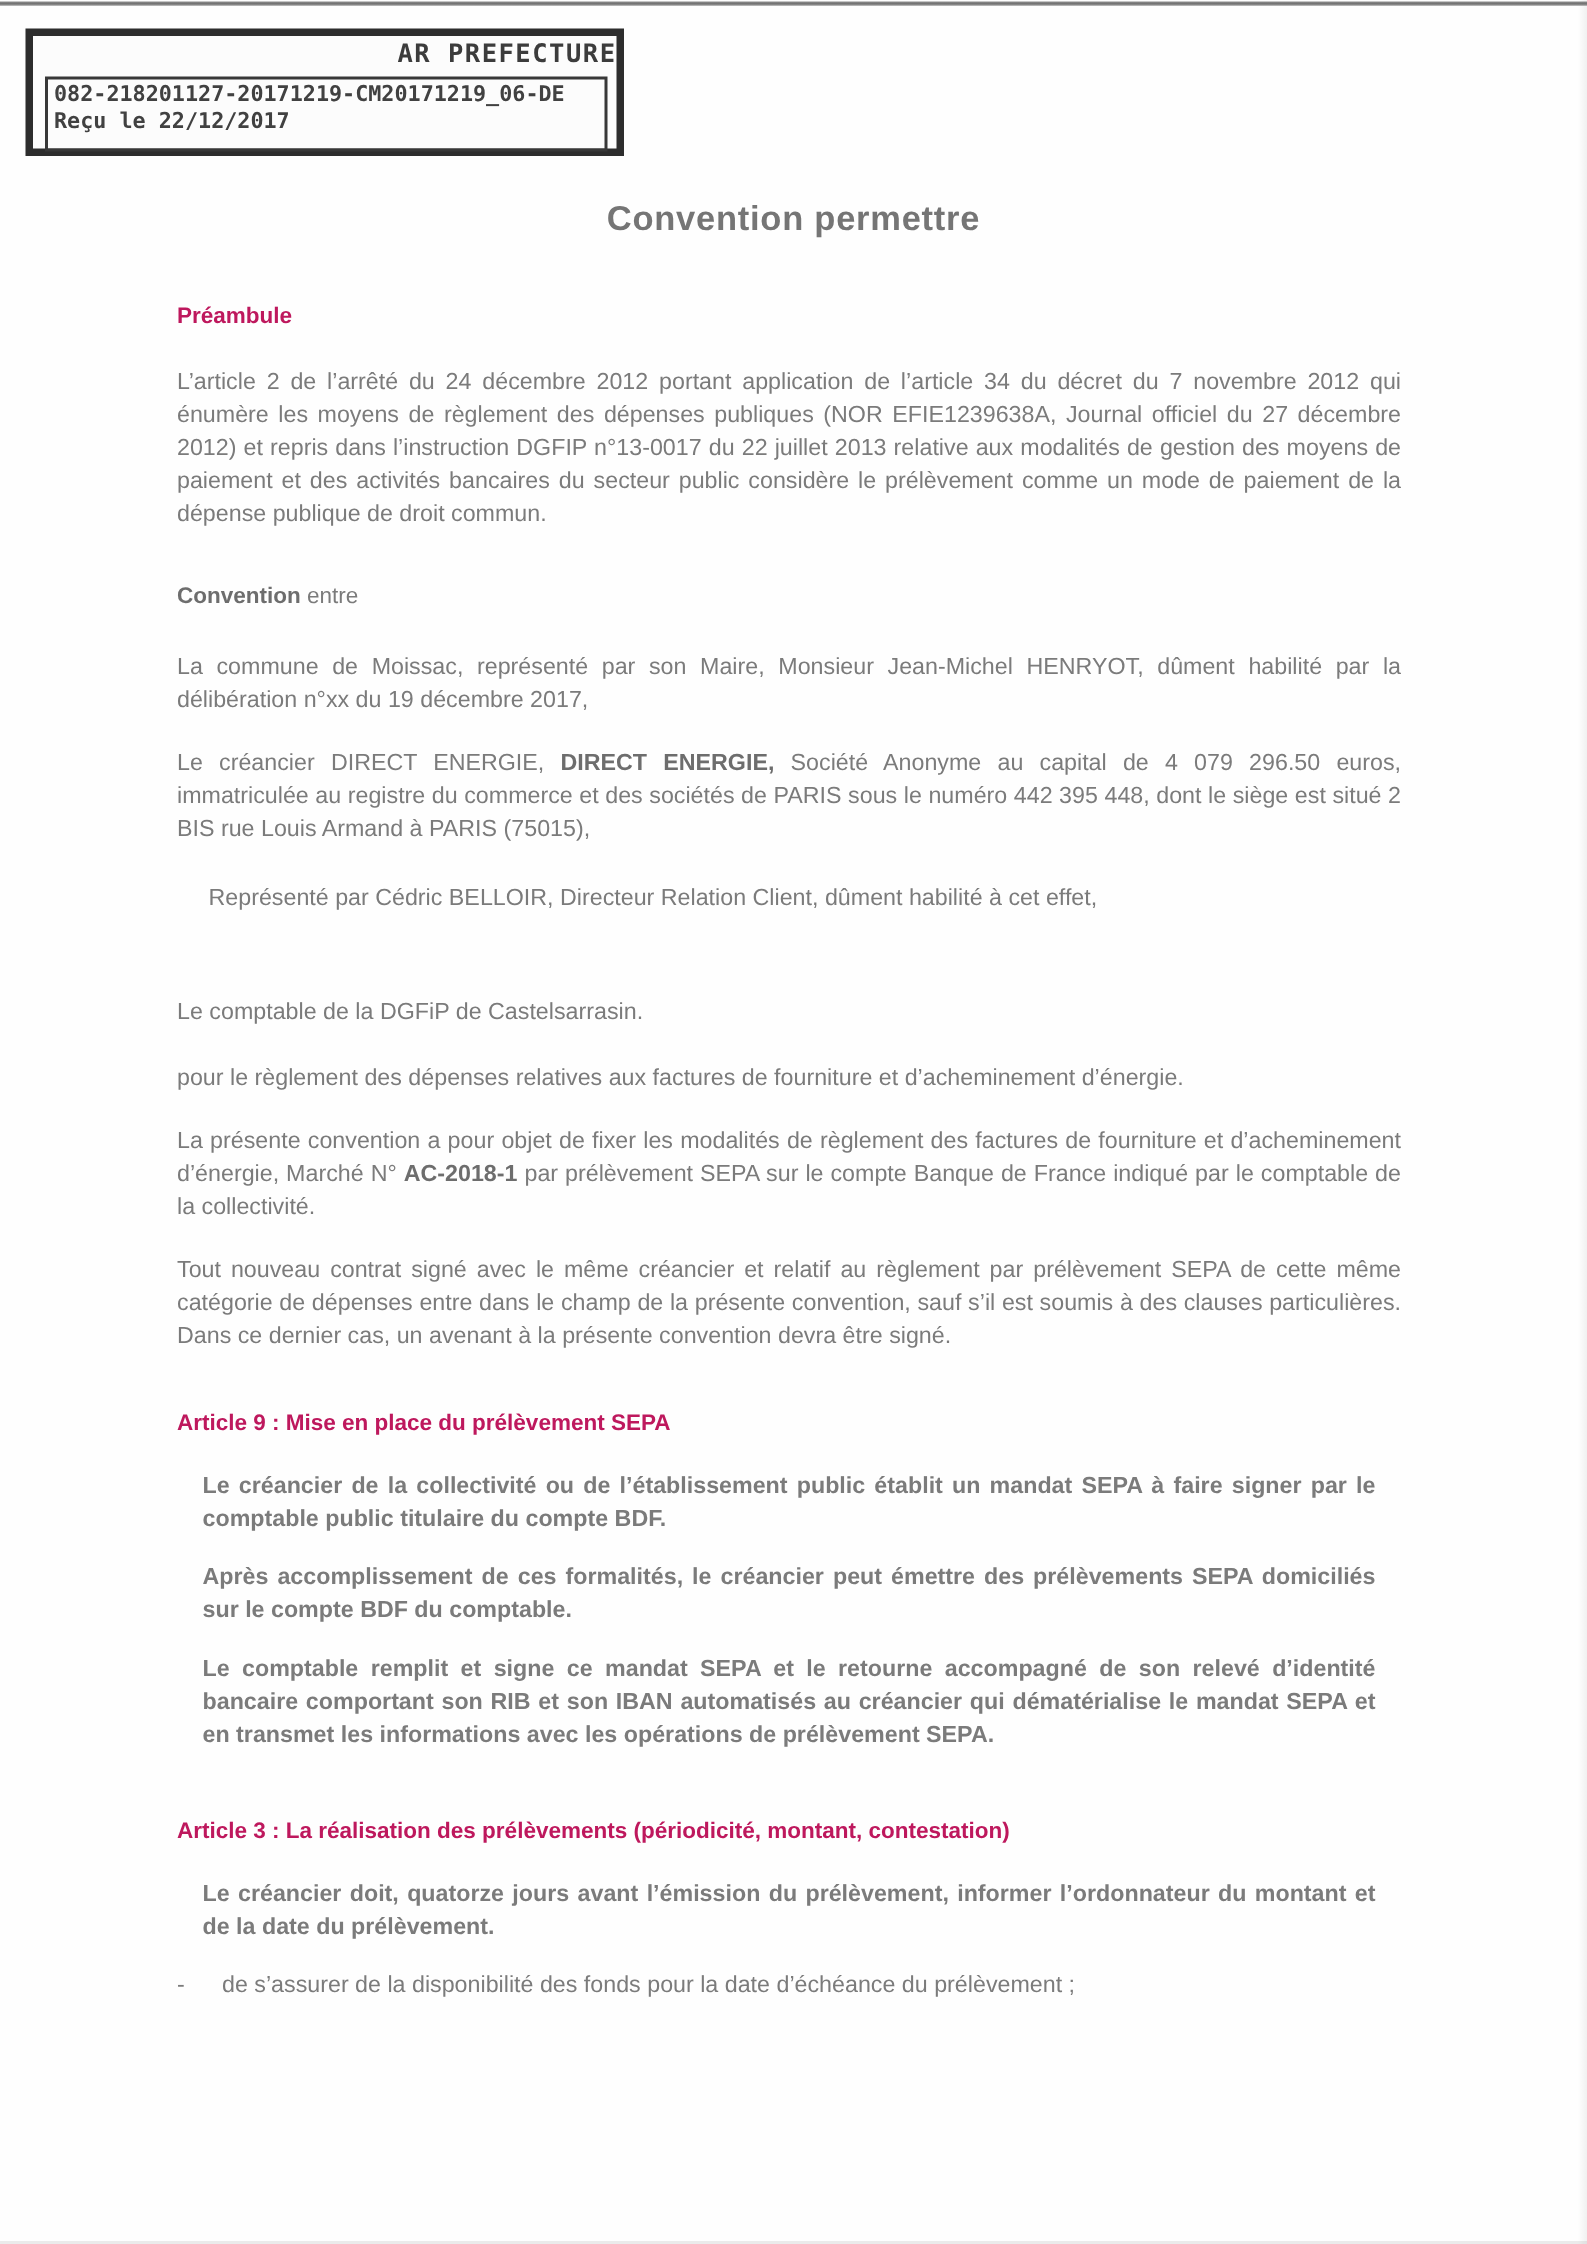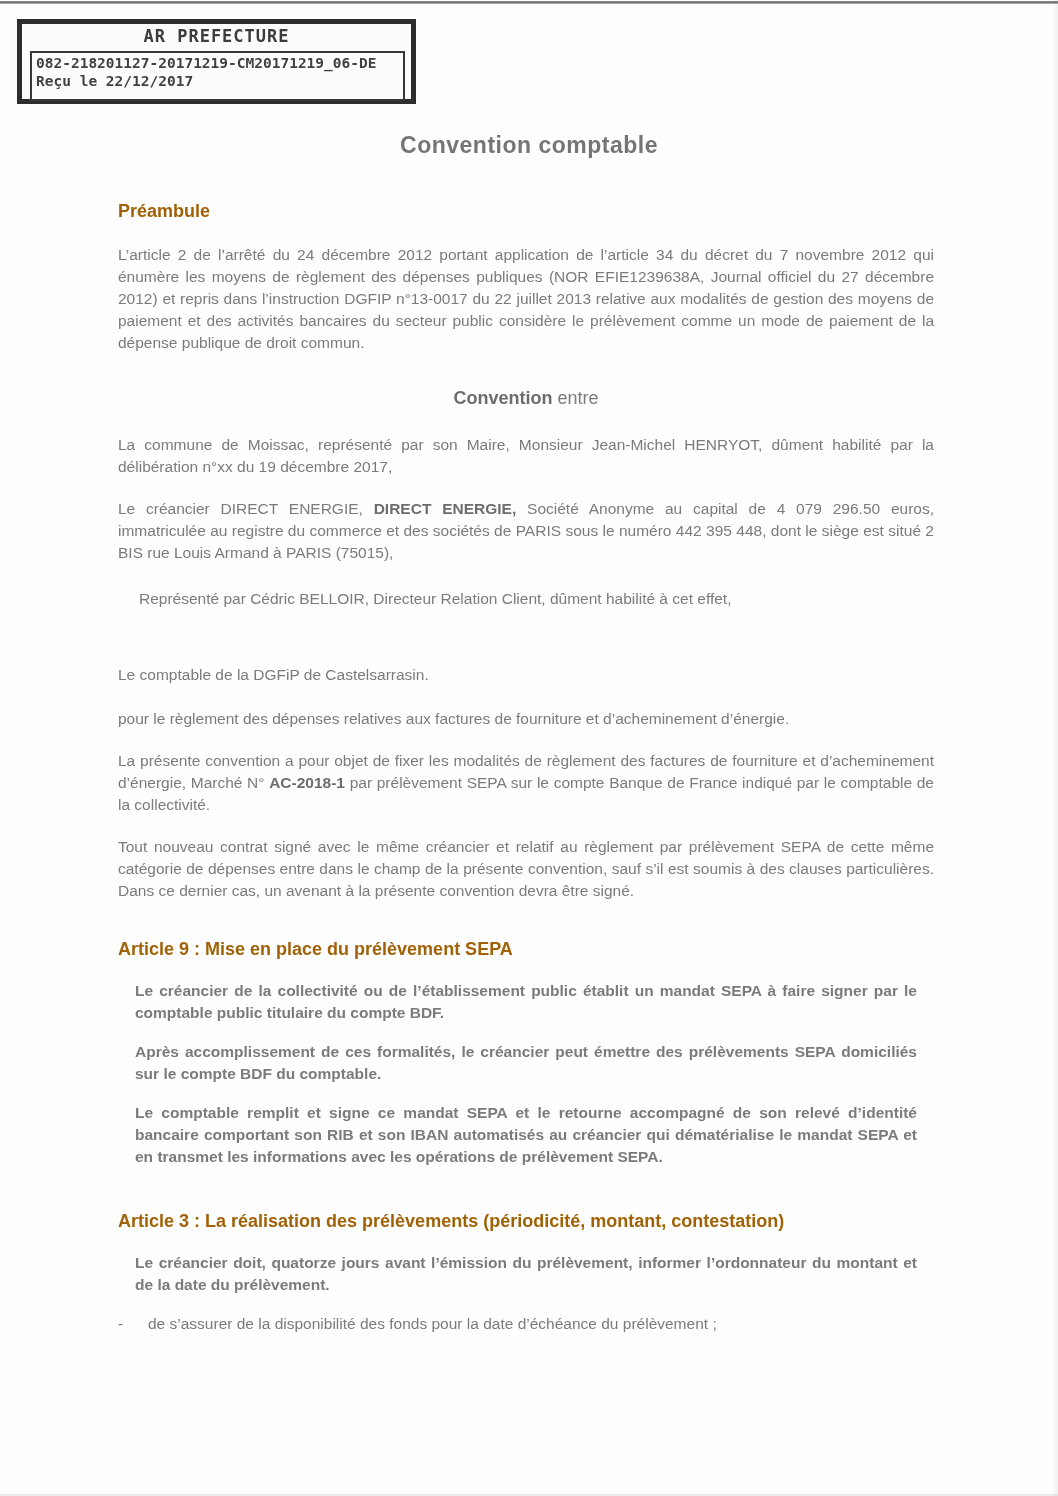--- a/index.html
+++ b/index.html
@@ -35,21 +35,21 @@
   
   .stamp {
     position: absolute;
     left: 17px; top: 19px;
     width: 399px; height: 85px;
     border: 5px solid #2d2d2d;
     background: #fcfcfc;
     font-family: "DejaVu Sans Mono", monospace;
   }
   .stamp-title {
-    text-align: center;
+    text-align: right;
     font-size: 17px;
     font-weight: bold;
     letter-spacing: 1px;
     color: #3c3c3c;
     margin-top: 3px;
     line-height: 19px;
   }
   .stamp-inner {
     position: absolute;
     left: 8px; right: 6px; top: 27px;
@@ -77,27 +77,26 @@
   .content {
     position: absolute;
     top: 200px;
     left: 118px;
     width: 816px;
     font-size: 15.5px;
     line-height: 22px;
   }
   .content p, .content h2, .content h3 { color: #7b7b7b; }
   h2.section-heading {
-    font-size: 18px;
+    font-size: 15px;
     font-weight: bold;
-    color: #a16207;
+    color: #be185d;
   }
   h3.centered-heading {
-    text-align: center;
-    font-size: 18px;
+    font-size: 15px;
     font-weight: normal;
   }
   h3.centered-heading b { color: #6d6d6d; }
   p.justified { text-align: justify; }
   .tight p { margin: 17px; font-weight: bold; }
   b { font-weight: bold; color: #6d6d6d; }
   .bullet-row { display: flex; }
   .bullet-dash { width: 30px; flex: 0 0 30px; }
   
   .mt-22 { margin-top: 22px; }
@@ -119,21 +118,21 @@
   <div class="scan-bottom-line"></div>
 
   <div class="stamp">
     <div class="stamp-title">AR PREFECTURE</div>
     <div class="stamp-inner">
       <div>082-218201127-20171219-CM20171219_06-DE</div>
       <div>Reçu le 22/12/2017</div>
     </div>
   </div>
 
-  <div class="doc-title">Convention comptable</div>
+  <div class="doc-title">Convention permettre</div>
 
   <div class="content">
 
     <h2 class="section-heading">Préambule</h2>
 
     <p class="justified mt-22">L’article 2 de l’arrêté du 24 décembre 2012 portant application de l’article 34 du décret du 7 novembre 2012 qui énumère les moyens de règlement des dépenses publiques (NOR EFIE1239638A, Journal officiel du 27 décembre 2012) et repris dans l’instruction DGFIP n°13-0017 du 22 juillet 2013 relative aux modalités de gestion des moyens de paiement et des activités bancaires du secteur public considère le prélèvement comme un mode de paiement de la dépense publique de droit commun.</p>
 
     <h3 class="centered-heading mt-33"><b>Convention</b><span> entre</span></h3>
 
     <p class="justified mt-25">La commune de Moissac, représenté par son Maire, Monsieur Jean-Michel HENRYOT, dûment habilité par la délibération n°xx du 19 décembre 2017,</p>

